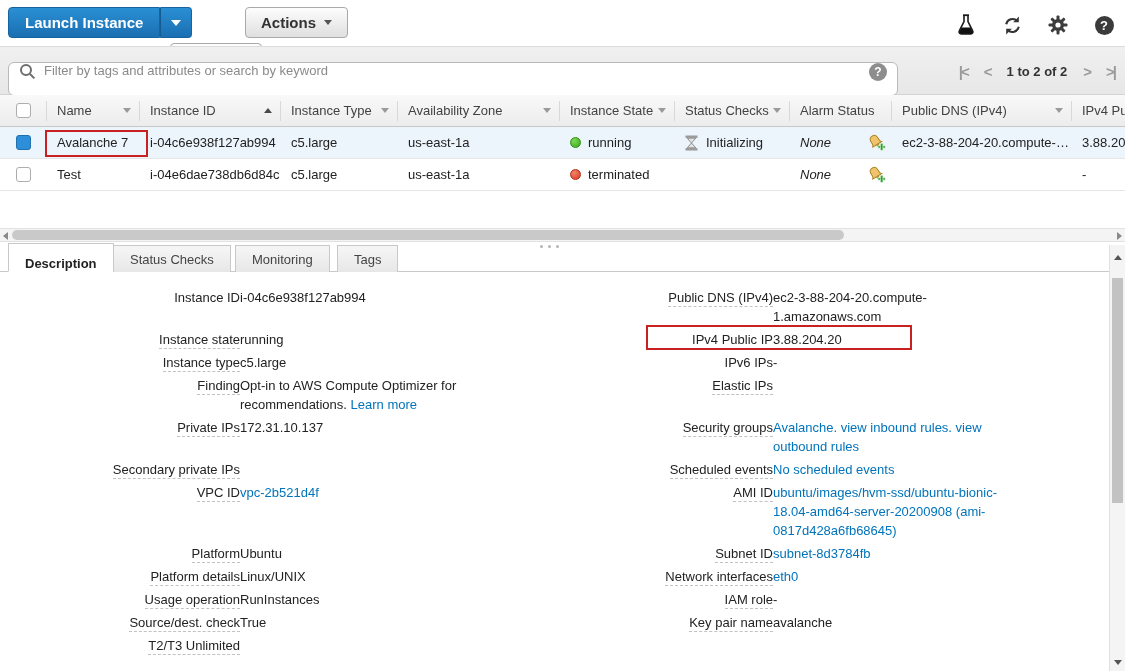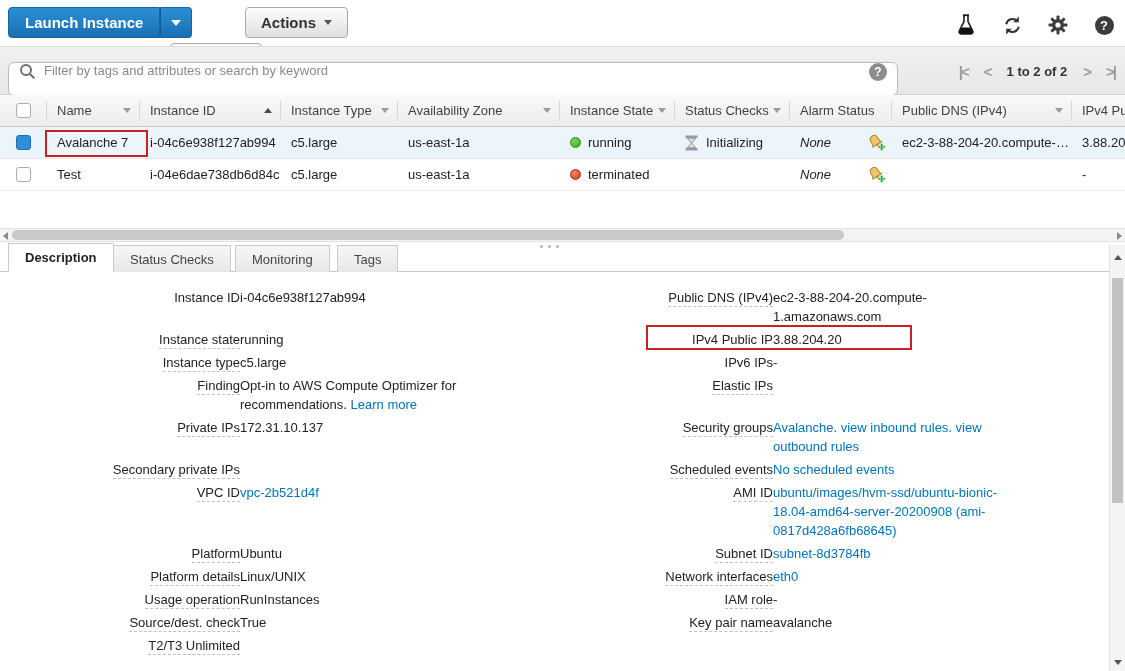--- a/index.html
+++ b/index.html
@@ -73,21 +73,21 @@
   .h-arrow { position:absolute; top:3px; width:0; height:0; cursor:pointer; }
   #h-left { left:3px; border-top:4px solid transparent; border-bottom:4px solid transparent; border-right:5px solid #8a8a8a; }
   #h-right { right:3px; border-top:4px solid transparent; border-bottom:4px solid transparent; border-left:5px solid #8a8a8a; }
   #h-thumb { position:absolute; left:12px; top:1px; width:832px; height:10px; background:#c9c9c9; border-radius:6px; cursor:pointer; }
 
   
   #tabbar { position:absolute; left:0; top:242px; width:1125px; height:30px; border-bottom:1px solid #c9c9c9; background:#fff; }
   .tab { position:absolute; bottom:-1px; height:27px; display:flex; align-items:center; padding:0 16px;
     font-size:13px; color:#444; border:1px solid #c9c9c9; border-bottom:none; cursor:pointer;
     background:linear-gradient(#f6f6f6,#e7e7e7); }
-  .tab.active { background:#fff; font-weight:bold; color:#222; height:29px; border-bottom:1px solid #fff; }
+  .tab.active { background:#fff; font-weight:bold; color:#222; height:29px; border-bottom:1px solid #fff;align-items:flex-end; }
   #tab-0 { left:8px; } #tab-1 { left:113px; } #tab-2 { left:235px; } #tab-3 { left:337px; }
   #drag-dots { position:absolute; left:540px; top:3px; display:flex; gap:5px; cursor:row-resize; }
   #drag-dots i { width:3px; height:3px; border-radius:50%; background:#b5b5b5; }
 
   
   #panel { position:absolute; left:0; top:272px; width:1109px; height:399px; background:#fff; overflow:hidden; }
   #desc-table { border-collapse:collapse; table-layout:fixed; width:1013px; margin-top:14px; }
   #desc-table td { vertical-align:top; font-size:13px; line-height:19px; padding:2px 0; color:#222;
     word-wrap:break-word; overflow-wrap:break-word; }
   td.lbl { text-align:right; color:#444; }

